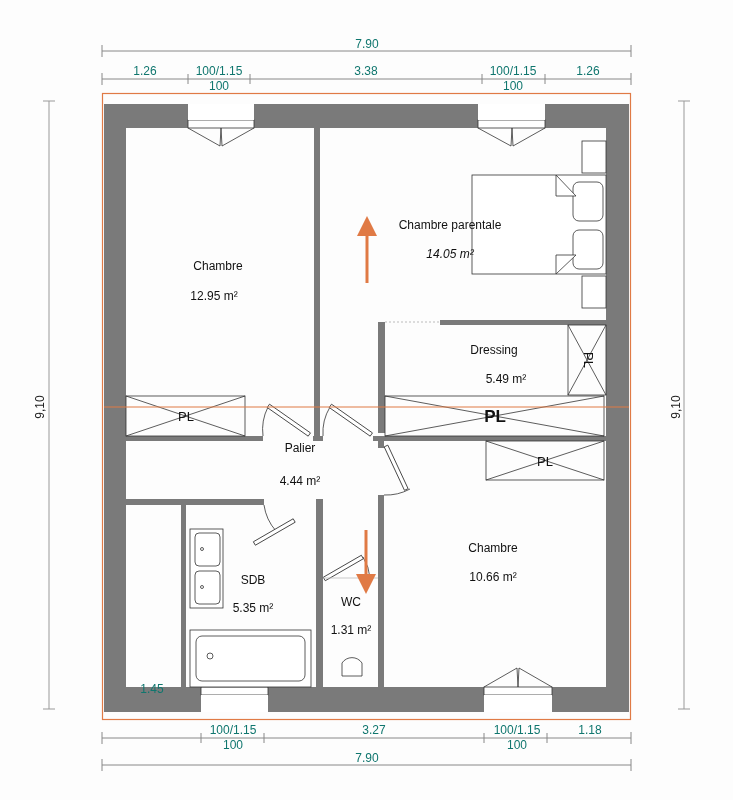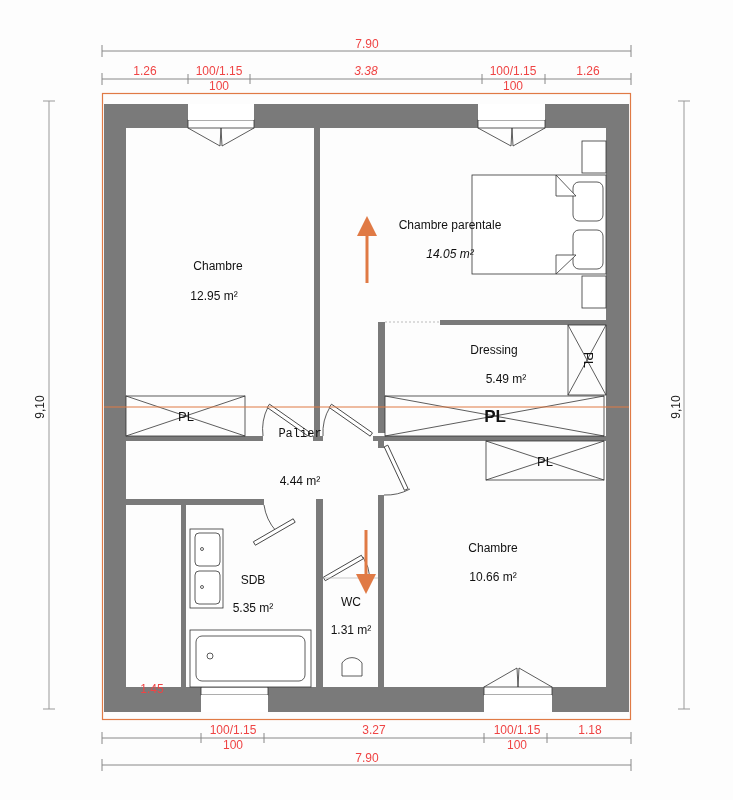--- a/index.html
+++ b/index.html
@@ -1,19 +1,19 @@
 <!DOCTYPE html>
 <html><head>
 <meta charset="utf-8">
 <style>
   html,body{margin:0;padding:0;background:#fdfdfd;}
   body{width:733px;height:800px;position:relative;overflow:hidden;font-family:"Liberation Sans",sans-serif;color:#111;}
   svg{position:absolute;left:0;top:0;}
   .lbl{position:absolute;font-size:12px;text-align:center;white-space:nowrap;transform:translateX(-50%);}
-  .dim{position:absolute;font-size:12px;color:#ef4444;white-space:nowrap;transform:translateX(-50%);}
+  .dim{position:absolute;font-size:12px;color:#0f766e;white-space:nowrap;transform:translateX(-50%);}
   .vdim{position:absolute;font-size:12px;color:#222;white-space:nowrap;transform:translate(-50%,-50%) rotate(-90deg);}
   .pl{position:absolute;font-size:13px;transform:translate(-50%,-50%);}
 </style>
 </head>
 <body>
 
 <svg width="733" height="800" viewBox="0 0 733 800">
 
   <g stroke="#888" stroke-width="1" fill="none">
     <line x1="102" y1="51" x2="631" y2="51"></line>
@@ -172,21 +172,21 @@
     <polygon points="357,236 377,236 367,216" stroke="none"></polygon>
     <line x1="366" y1="530" x2="366" y2="578" stroke-width="3"></line>
     <polygon points="356,574 376,574 366,594" stroke="none"></polygon>
   </g>
 </svg>
 
 <div class="dim" style="left:367px;top:37px;">7.90</div>
 <div class="dim" style="left:145px;top:64px;">1.26</div>
 <div class="dim" style="left:219px;top:64px;">100/1.15</div>
 <div class="dim" style="left:219px;top:79px;">100</div>
-<div class="dim" style="left:366px;top:64px;font-style:italic;">3.38</div>
+<div class="dim" style="left:366px;top:64px;">3.38</div>
 <div class="dim" style="left:513px;top:64px;">100/1.15</div>
 <div class="dim" style="left:513px;top:79px;">100</div>
 <div class="dim" style="left:588px;top:64px;">1.26</div>
 
 <div class="dim" style="left:152px;top:682px;">1.45</div>
 <div class="dim" style="left:233px;top:723px;">100/1.15</div>
 <div class="dim" style="left:233px;top:738px;">100</div>
 <div class="dim" style="left:374px;top:723px;">3.27</div>
 <div class="dim" style="left:517px;top:723px;">100/1.15</div>
 <div class="dim" style="left:517px;top:738px;">100</div>
@@ -198,21 +198,21 @@
 
 <div class="lbl" style="left:218px;top:259px;">Chambre</div>
 <div class="lbl" style="left:214px;top:289px;">12.95 m²</div>
 
 <div class="lbl" style="left:450px;top:218px;">Chambre parentale</div>
 <div class="lbl" style="left:450px;top:247px;font-style:italic;">14.05 m²</div>
 
 <div class="lbl" style="left:494px;top:343px;">Dressing</div>
 <div class="lbl" style="left:482px;top:372px;margin-left:24px;">5.49 m²</div>
 
-<div class="lbl" style="left:300px;top:427px;font-family:Liberation Mono, monospace;">Palier</div>
+<div class="lbl" style="left:300px;top:441px;">Palier</div>
 <div class="lbl" style="left:300px;top:474px;">4.44 m²</div>
 
 <div class="lbl" style="left:253px;top:573px;">SDB</div>
 <div class="lbl" style="left:253px;top:601px;">5.35 m²</div>
 
 <div class="lbl" style="left:351px;top:595px;">WC</div>
 <div class="lbl" style="left:351px;top:623px;">1.31 m²</div>
 
 <div class="lbl" style="left:493px;top:541px;">Chambre</div>
 <div class="lbl" style="left:493px;top:570px;">10.66 m²</div>

